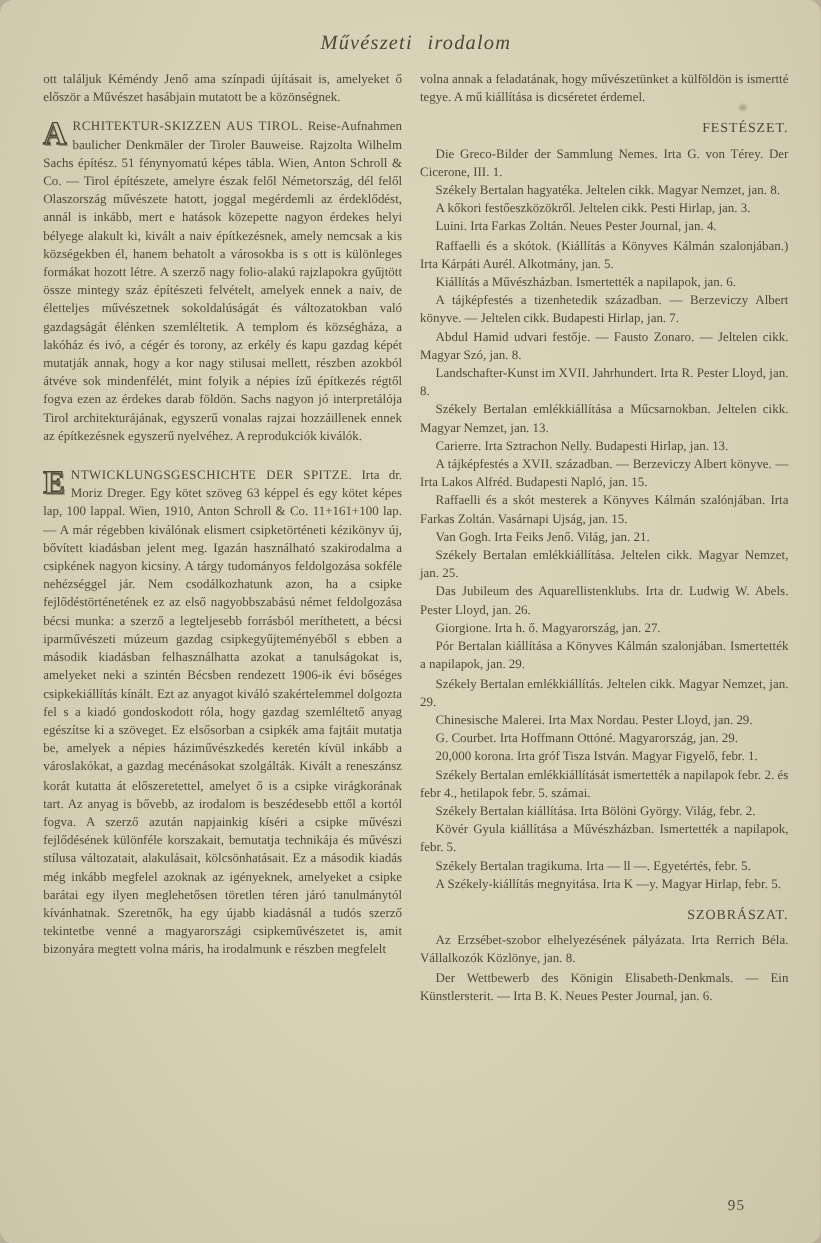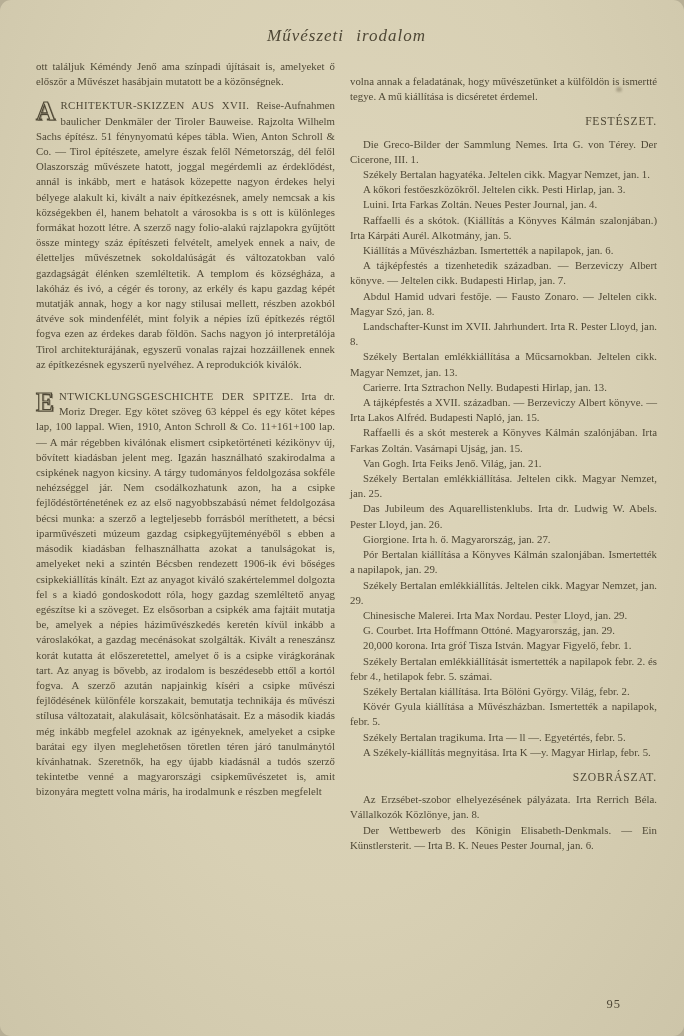--- a/index.html
+++ b/index.html
@@ -27,21 +27,21 @@
     font-style:italic;
     font-size:17px;
     line-height:20px;
     word-spacing:7px;
     letter-spacing:1px;
     margin-bottom:13px;
   }
   .columns{display:flex;gap:15px;}
   .col{text-align:justify;}
   .col-left{width:299px;flex:none;}
-  .col-right{flex:1;margin-top:15px;}
+  .col-right{flex:1;}
   p{margin:0;}
   .article{margin-top:9px;}
   .article.second{margin-top:17px;}
   .art-title{letter-spacing:.4px;}
   .dropcap{
     float:left;
     font-size:27px;
     line-height:25px;
     height:28px;
     margin:1px 5px 0 0;
@@ -84,38 +84,38 @@
 
   <div class="stain stain-1"></div>
   <div class="stain stain-2"></div>
 
   <div class="columns">
 
     <div class="col col-left">
       <p class="cont">ott találjuk Kéméndy Jenő ama színpadi újításait is, amelyeket ő először a Művészet hasábjain mutatott be a közönségnek.</p>
 
       <p class="article">
-        <span class="dropcap">A</span><span class="art-title">RCHITEKTUR-SKIZZEN AUS XVII.</span>
+        <span class="dropcap">A</span><span class="art-title">RCHITEKTUR-SKIZZEN AUS TIROL.</span>
         <span>Reise-Aufnahmen baulicher Denkmäler der Tiroler Bauweise. Rajzolta Wilhelm Sachs építész. 51 fénynyomatú képes tábla. Wien, Anton Schroll &amp; Co. — Tirol építészete, amelyre észak felől Németország, dél felől Olaszország művészete hatott, joggal megérdemli az érdeklődést, annál is inkább, mert e hatások közepette nagyon érdekes helyi bélyege alakult ki, kivált a naiv építkezésnek, amely nemcsak a kis községekben él, hanem behatolt a városokba is s ott is különleges formákat hozott létre. A szerző nagy folio-alakú rajzlapokra gyűjtött össze mintegy száz építészeti felvételt, amelyek ennek a naiv, de életteljes művészetnek sokoldalúságát és változatokban való gazdagságát élénken szemléltetik. A templom és községháza, a lakóház és ivó, a cégér és torony, az erkély és kapu gazdag képét mutatják annak, hogy a kor nagy stilusai mellett, részben azokból átvéve sok mindenfélét, mint folyik a népies ízű építkezés régtől fogva ezen az érdekes darab földön. Sachs nagyon jó interpretálója Tirol architekturájának, egyszerű vonalas rajzai hozzáillenek ennek az építkezésnek egyszerű nyelvéhez. A reprodukciók kiválók.</span>
       </p>
 
       <p class="article second">
         <span class="dropcap">E</span><span class="art-title">NTWICKLUNGSGESCHICHTE DER SPITZE.</span>
         <span>Irta dr. Moriz Dreger. Egy kötet szöveg 63 képpel és egy kötet képes lap, 100 lappal. Wien, 1910, Anton Schroll &amp; Co. 11+161+100 lap. — A már régebben kiválónak elismert csipketörténeti kézikönyv új, bővített kiadásban jelent meg. Igazán használható szakirodalma a csipkének nagyon kicsiny. A tárgy tudományos feldolgozása sokféle nehézséggel jár. Nem csodálkozhatunk azon, ha a csipke fejlődéstörténetének ez az első nagyobbszabású német feldolgozása bécsi munka: a szerző a legteljesebb forrásból meríthetett, a bécsi iparművészeti múzeum gazdag csipkegyűjteményéből s ebben a második kiadásban felhasználhatta azokat a tanulságokat is, amelyeket neki a szintén Bécsben rendezett 1906-ik évi bőséges csipkekiállítás kínált. Ezt az anyagot kiváló szakértelemmel dolgozta fel s a kiadó gondoskodott róla, hogy gazdag szemléltető anyag egészítse ki a szöveget. Ez elsősorban a csipkék ama fajtáit mutatja be, amelyek a népies háziművészkedés keretén kívül inkább a városlakókat, a gazdag mecénásokat szolgálták. Kivált a reneszánsz korát kutatta át előszeretettel, amelyet ő is a csipke virágkorának tart. Az anyag is bővebb, az irodalom is beszédesebb ettől a kortól fogva. A szerző azután napjainkig kíséri a csipke művészi fejlődésének különféle korszakait, bemutatja technikája és művészi stílusa változatait, alakulásait, kölcsönhatásait. Ez a második kiadás még inkább megfelel azoknak az igényeknek, amelyeket a csipke barátai egy ilyen meglehetősen töretlen téren járó tanulmánytól kívánhatnak. Szeretnők, ha egy újabb kiadásnál a tudós szerző tekintetbe venné a magyarországi csipkeművészetet is, amit bizonyára megtett volna máris, ha irodalmunk e részben megfelelt</span>
       </p>
     </div>
 
     <div class="col col-right">
       <p class="cont">volna annak a feladatának, hogy művészetünket a külföldön is ismertté tegye. A mű kiállítása is dicséretet érdemel.</p>
 
       <h3 class="sec-head">FESTÉSZET.</h3>
 
       <div>
           <p class="entry">Die Greco-Bilder der Sammlung Nemes. Irta G. von Térey. Der Cicerone, III. 1.</p>
-          <p class="entry">Székely Bertalan hagyatéka. Jeltelen cikk. Magyar Nemzet, jan. 1.</p>
+          <p class="entry">Székely Bertalan hagyatéka. Jeltelen cikk. Magyar Nemzet, jan. 8.</p>
           <p class="entry">A kőkori festőeszközökről. Jeltelen cikk. Pesti Hirlap, jan. 3.</p>
           <p class="entry">Luini. Irta Farkas Zoltán. Neues Pester Journal, jan. 4.</p>
           <p class="entry">Raffaelli és a skótok. (Kiállítás a Könyves Kálmán szalonjában.) Irta Kárpáti Aurél. Alkotmány, jan. 5.</p>
           <p class="entry">Kiállítás a Művészházban. Ismertették a napilapok, jan. 6.</p>
           <p class="entry">A tájképfestés a tizenhetedik században. — Berzeviczy Albert könyve. — Jeltelen cikk. Budapesti Hirlap, jan. 7.</p>
           <p class="entry">Abdul Hamid udvari festője. — Fausto Zonaro. — Jeltelen cikk. Magyar Szó, jan. 8.</p>
           <p class="entry">Landschafter-Kunst im XVII. Jahrhundert. Irta R. Pester Lloyd, jan. 8.</p>
           <p class="entry">Székely Bertalan emlékkiállítása a Műcsarnokban. Jeltelen cikk. Magyar Nemzet, jan. 13.</p>
           <p class="entry">Carierre. Irta Sztrachon Nelly. Budapesti Hirlap, jan. 13.</p>
           <p class="entry">A tájképfestés a XVII. században. — Berzeviczy Albert könyve. — Irta Lakos Alfréd. Budapesti Napló, jan. 15.</p>

